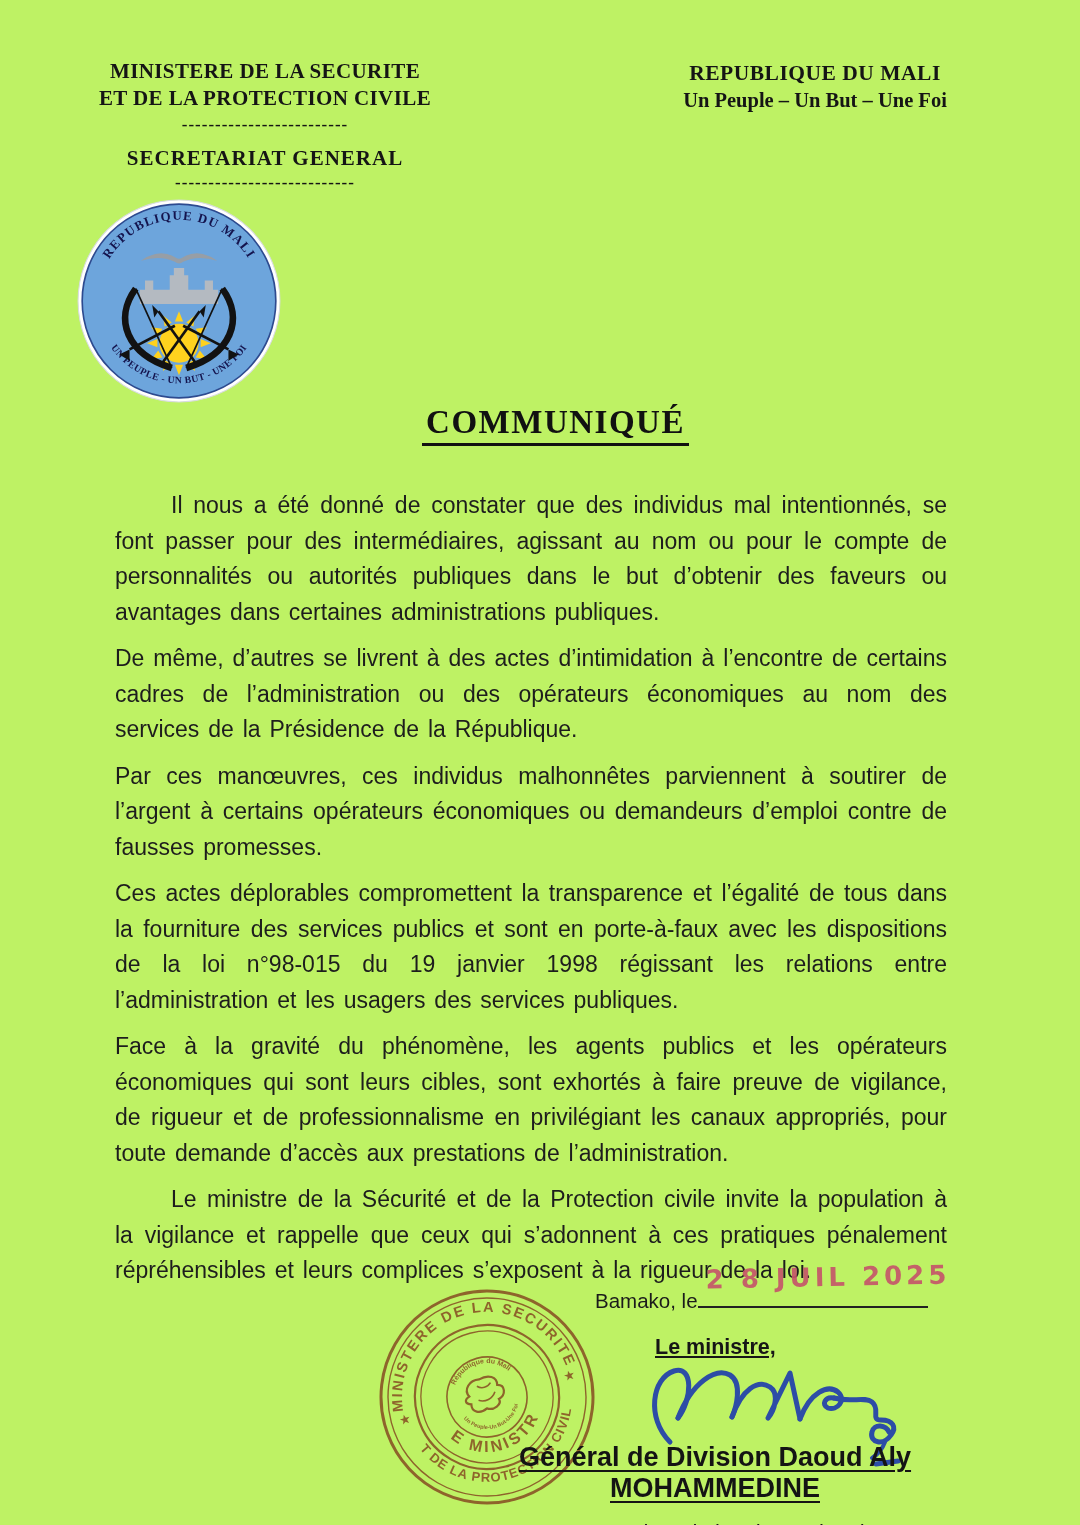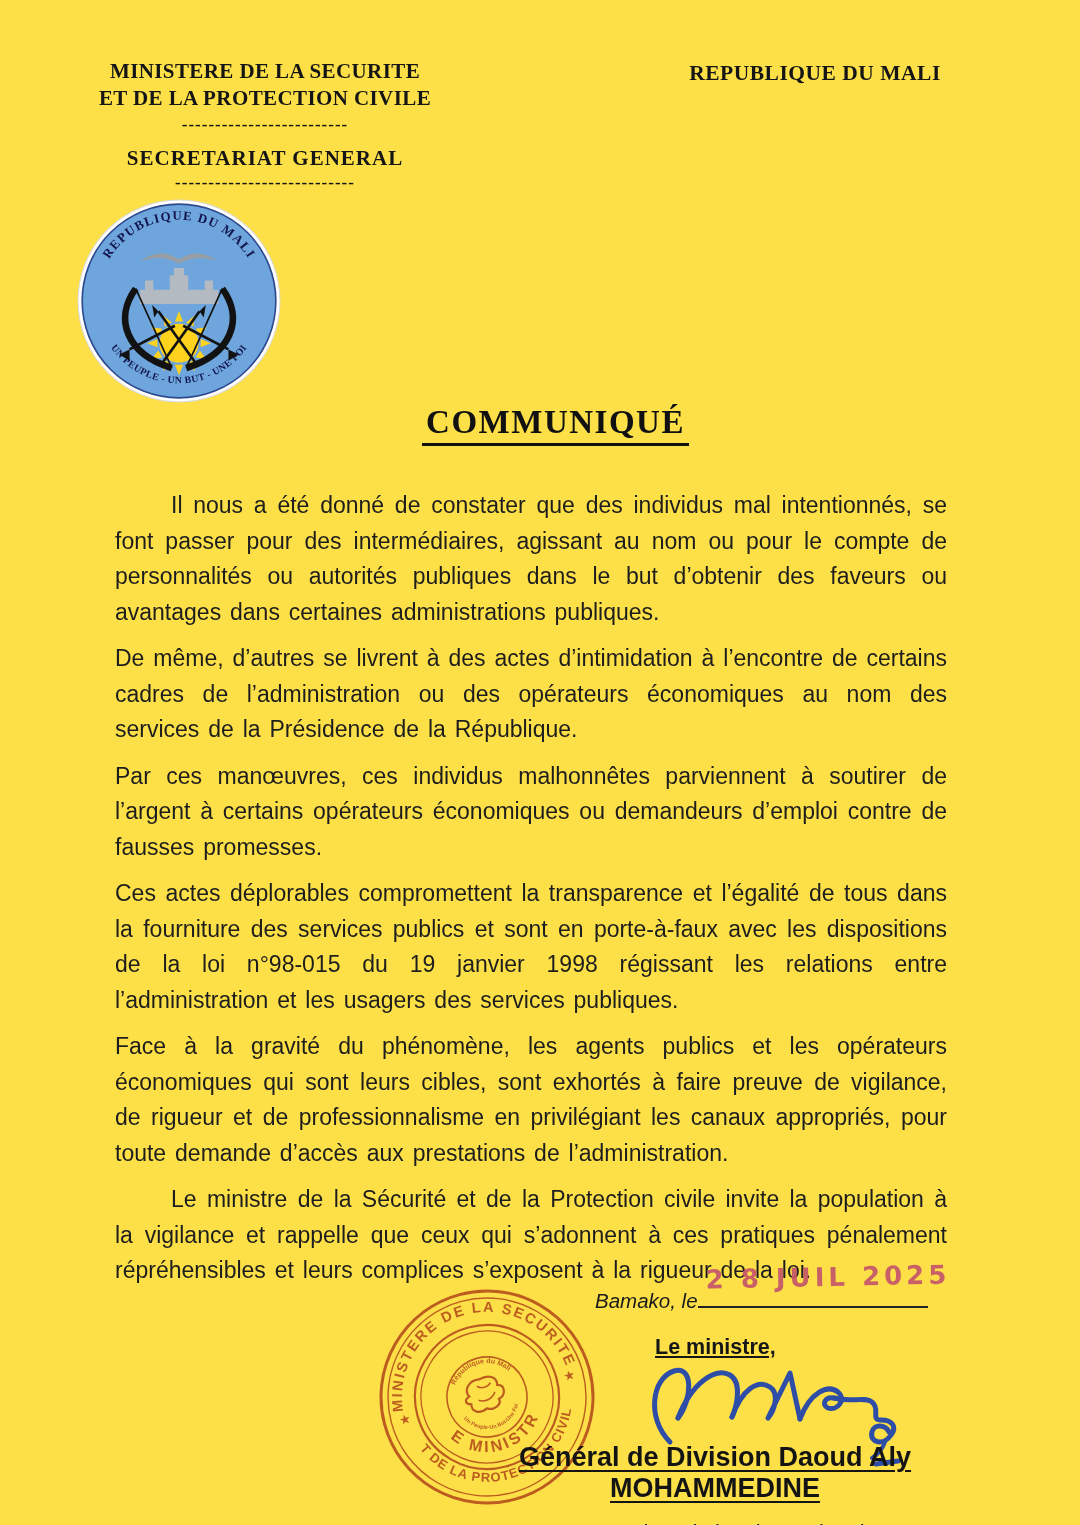--- a/index.html
+++ b/index.html
@@ -1,19 +1,19 @@
 <!DOCTYPE html>
 <html><head>
 <meta charset="utf-8">
 <style>
   * { margin:0; padding:0; box-sizing:border-box; }
   html,body { background:#e8e8e8; }
   .page {
     position:relative; width:1080px; height:1525px; margin:0 auto;
-    background:#fde047; overflow:hidden; color:#1c1c1c;
+    background:#bef264; overflow:hidden; color:#1c1c1c;
     font-family:"Liberation Sans", sans-serif;
   }
   
   .hdr-left {
     position:absolute; left:70px; top:58px; width:390px; text-align:center;
     font-family:"Liberation Serif", serif; font-weight:bold; color:#151515;
   }
   .hdr-left .l1 { font-size:21px; letter-spacing:.4px; line-height:27px; }
   .hdr-left .dash { font-size:17px; letter-spacing:1px; line-height:22px; margin-top:2px; }
   .hdr-left .org { font-size:21px; letter-spacing:1px; line-height:24px; margin-top:10px; }
@@ -34,21 +34,21 @@
   }
   
   .body-text {
     position:absolute; left:115px; top:488px; width:832px;
     font-size:23px; line-height:35.5px; text-align:justify; color:#1d1d1d;
     word-spacing:2.5px;
   }
   .body-text p { margin-bottom:11px; }
   .body-text p.indent { text-indent:56px; }
   
-  .bamako-row { position:absolute; left:595px; top:1288px; font-size:20.5px; color:#1b1b1b;font-style:italic; }
+  .bamako-row { position:absolute; left:595px; top:1288px; font-size:20.5px; color:#1b1b1b; }
   .bamako-row .uline { display:inline-block; width:230px; border-bottom:2px solid #222; height:20px; }
   .date-stamp {
     position:absolute; left:703px; top:1262px; width:250px; text-align:center;
     font-family:"DejaVu Sans", sans-serif; font-weight:bold; font-size:26px;
     letter-spacing:4px; color:#c5566a; transform:rotate(-1.2deg);
     opacity:.92;
   }
   .minister-label { position:absolute; left:655px; top:1335px; font-size:21.5px; font-weight:bold; color:#161616;text-decoration:underline; }
   .signature { position:absolute; left:636px; top:1352px; width:300px; height:118px; }
   .round-stamp { position:absolute; left:374px; top:1272px; width:226px; height:250px; mix-blend-mode:multiply; }
@@ -72,20 +72,21 @@
   <div class="hdr-left">
     <div class="l1">MINISTERE DE LA SECURITE</div>
     <div class="l1">ET DE LA PROTECTION CIVILE</div>
     <div class="dash">-------------------------</div>
     <div class="org">SECRETARIAT GENERAL</div>
     <div class="dash">---------------------------</div>
   </div>
 
   <div class="hdr-right">
     <div class="l1">REPUBLIQUE DU MALI</div>
+    <div class="l2">Un Peuple – Un But – Une Foi</div>
   </div>
 
   <svg class="emblem" viewBox="0 0 200 200" aria-hidden="true">
     <circle cx="100" cy="100" r="98" fill="#ffffff" stroke="#d8dbe0" stroke-width="1"></circle>
     <circle cx="100" cy="100" r="94" fill="#6da5dc" stroke="#2d4a8f" stroke-width="1.6"></circle>
     <defs>
       <path id="emb-top-arc" d="M 22.7,116.4 A 79,79 0 1 1 177.3,116.4"></path>
       <path id="emb-bot-arc" d="M 27.5,133.8 A 80,80 0 0 0 172.5,133.8"></path>
     </defs>
     <text font-family="Liberation Serif, serif" font-weight="bold" font-size="12.5" fill="#14144e" letter-spacing="1.2">

